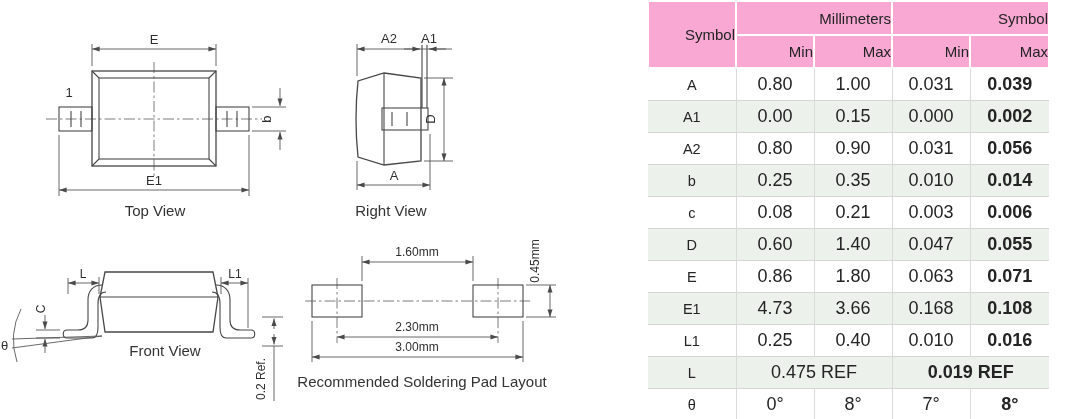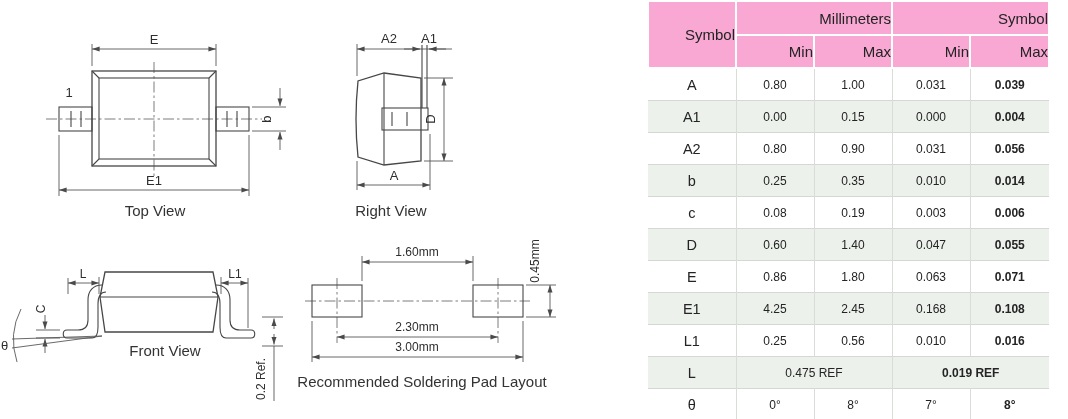--- a/index.html
+++ b/index.html
@@ -12,21 +12,21 @@
              border-collapse:collapse;table-layout:fixed;font-family:"Liberation Sans",sans-serif;}
   #dim-table col.c-sym{width:88px;}
   #dim-table col.c-mmin{width:78px;}
   #dim-table col.c-mmax{width:78px;}
   #dim-table col.c-imin{width:78px;}
   #dim-table col.c-imax{width:79px;}
   #dim-table th{background:#f9a8d4;font-weight:normal;font-size:15px;color:#232323;
                 border:2px solid #ffffff;text-align:right;vertical-align:middle;padding:0;}
   #dim-table tr.hrow1 th{height:32px;}
   #dim-table tr.hrow2 th{height:31px;}
-  #dim-table td{height:31px;text-align:center;vertical-align:middle;font-size:12px;color:#242424;
+  #dim-table td{height:31px;text-align:center;vertical-align:middle;font-size:18px;color:#242424;
                 border-top:1px solid #d5d7d5;border-right:1px solid #dadcda;padding:0;}
   #dim-table td:last-child{border-right:none;font-weight:bold;}
   #dim-table tr.stripe td{background:#ecf1ec;}
   #dim-table td.sym{font-size:14.5px;}
 
   
   .ol{fill:none;stroke:#474747;stroke-width:1.3;}          
   .ol2{fill:none;stroke:#474747;stroke-width:1.1;}
   .dl{fill:none;stroke:#585858;stroke-width:0.9;}          
   .cl{fill:none;stroke:#5a5a5a;stroke-width:0.8;stroke-dasharray:11 3 2.5 3;} 
@@ -218,68 +218,68 @@
       <td>0.80</td>
       <td>1.00</td>
       <td>0.031</td>
       <td>0.039</td>
     </tr>
     <tr class="stripe">
       <td class="sym">A1</td>
       <td>0.00</td>
       <td>0.15</td>
       <td>0.000</td>
-      <td>0.004</td>
+      <td>0.002</td>
     </tr>
     <tr>
       <td class="sym">A2</td>
       <td>0.80</td>
       <td>0.90</td>
       <td>0.031</td>
       <td>0.056</td>
     </tr>
     <tr class="stripe">
       <td class="sym">b</td>
       <td>0.25</td>
       <td>0.35</td>
       <td>0.010</td>
       <td>0.014</td>
     </tr>
     <tr>
       <td class="sym">c</td>
       <td>0.08</td>
-      <td>0.19</td>
+      <td>0.21</td>
       <td>0.003</td>
       <td>0.006</td>
     </tr>
     <tr class="stripe">
       <td class="sym">D</td>
       <td>0.60</td>
       <td>1.40</td>
       <td>0.047</td>
       <td>0.055</td>
     </tr>
     <tr>
       <td class="sym">E</td>
       <td>0.86</td>
       <td>1.80</td>
       <td>0.063</td>
       <td>0.071</td>
     </tr>
     <tr class="stripe">
       <td class="sym">E1</td>
-      <td>4.25</td>
-      <td>2.45</td>
+      <td>4.73</td>
+      <td>3.66</td>
       <td>0.168</td>
       <td>0.108</td>
     </tr>
     <tr>
       <td class="sym">L1</td>
       <td>0.25</td>
-      <td>0.56</td>
+      <td>0.40</td>
       <td>0.010</td>
       <td>0.016</td>
     </tr>
     <tr class="stripe">
       <td class="sym">L</td>
       <td colspan="2">0.475 REF</td>
       <td colspan="2">0.019 REF</td>
     </tr>
     <tr>
       <td class="sym">θ</td>

